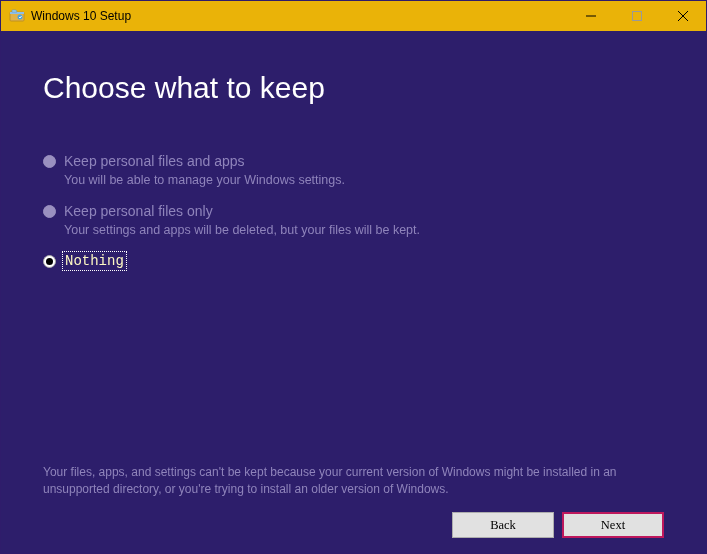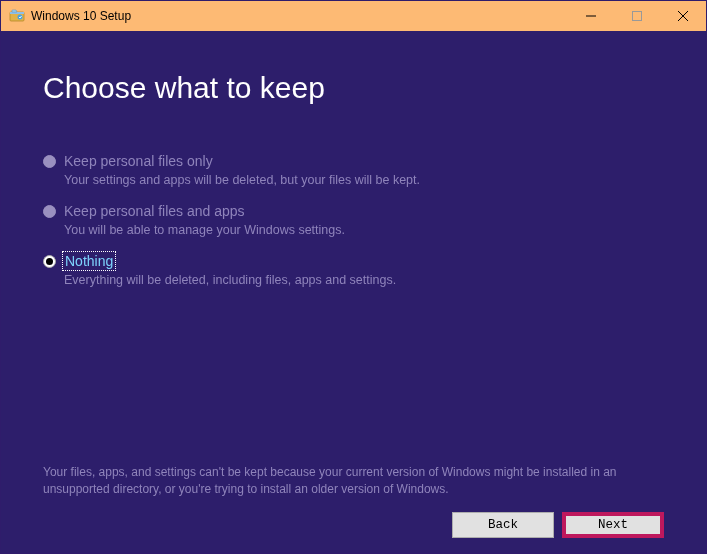--- a/index.html
+++ b/index.html
@@ -6,21 +6,21 @@
     body {
       font-family: "Segoe UI", Tahoma, sans-serif;
       background: #fff;
       width: 707px;
       height: 554px;
       overflow: hidden;
       border: 1px solid #2f1c6b;
     }
     .titlebar {
       height: 30px;
-      background: #fdba74;
+      background: #eab308;
       display: flex;
       align-items: center;
       padding-left: 8px;
     }
     .titlebar-icon {
       width: 16px;
       height: 16px;
       margin-right: 6px;
       flex-shrink: 0;
     }
@@ -88,24 +88,25 @@
       top: 2px; left: 2px;
       width: 7px; height: 7px;
       border-radius: 50%;
       background: #000;
     }
     .option-label {
       font-size: 14px;
       color: #8f84bb;
     }
     .option-label.selected {
-      color: #7dd3fc;
+      color: #fef9c3;
       outline: 1px dotted #fff;
       outline-offset: 1px;
       padding: 0 1px;
+      font-family: Liberation Mono, monospace;
     }
     .option-desc {
       font-size: 12.5px;
       color: #8f84bb;
       margin-left: 21px;
       margin-top: 4px;
     }
     .footer-note {
       font-size: 12px;
       color: #8f84bb;
@@ -113,28 +114,28 @@
       margin-bottom: 14px;
     }
     .buttons {
       display: flex;
       justify-content: flex-end;
       gap: 8px;
     }
     .btn {
       width: 102px;
       height: 26px;
-      font-family: Liberation Mono, monospace;
+      font-family: Liberation Serif, serif;
       font-size: 12.5px;
       background: #e1e1e1;
       border: 1px solid #adadad;
       cursor: pointer;
     }
     .btn.primary {
-      border: 4px solid #be185d;
+      border: 2px solid #be185d;
     }
   </style>
 </head>
 <body>
 
 <div class="titlebar">
   <span class="titlebar-icon">
     <svg viewBox="0 0 16 16" width="16" height="16">
       <rect x="1" y="4" width="14" height="9" rx="1" fill="#e0b24a" stroke="#b58a2a" stroke-width="0.8"></rect>
       <rect x="1" y="4" width="14" height="2" fill="#8fbfe8"></rect>
@@ -165,39 +166,38 @@
 </div>
 
 <div class="content">
   <h1 class="heading">Choose what to keep</h1>
 
   <div class="options">
 
     <div class="option">
       <div class="option-row">
         <span class="radio dim"></span>
+        <span class="option-label">Keep personal files and apps</span>
+      </div>
+      <div class="option-desc">You will be able to manage your Windows settings.</div>
+    </div>
+
+    <div class="option">
+      <div class="option-row">
+        <span class="radio dim"></span>
         <span class="option-label">Keep personal files only</span>
       </div>
       <div class="option-desc">Your settings and apps will be deleted, but your files will be kept.</div>
-    </div>
-
-    <div class="option">
-      <div class="option-row">
-        <span class="radio dim"></span>
-        <span class="option-label">Keep personal files and apps</span>
-      </div>
-      <div class="option-desc">You will be able to manage your Windows settings.</div>
     </div>
 
     <div class="option">
       <div class="option-row">
         <span class="radio selected"></span>
         <span class="option-label selected">Nothing</span>
       </div>
-      <div class="option-desc">Everything will be deleted, including files, apps and settings.</div>
     </div>
 
   </div>
 
   <div class="footer-note">Your files, apps, and settings can't be kept because your current version of Windows might be installed in an unsupported directory, or you're trying to install an older version of Windows.</div>
 
   <div class="buttons">
     <button class="btn">Back</button>
     <button class="btn primary">Next</button>
   </div>

